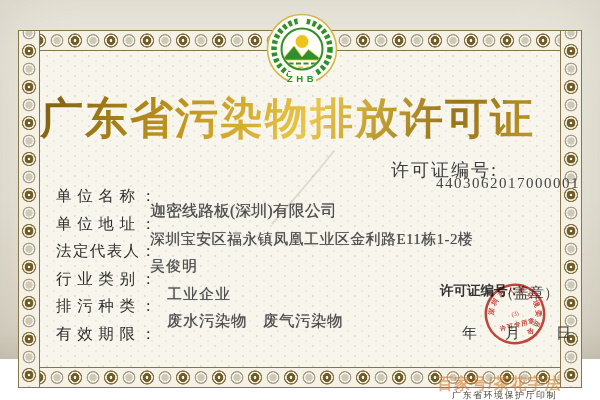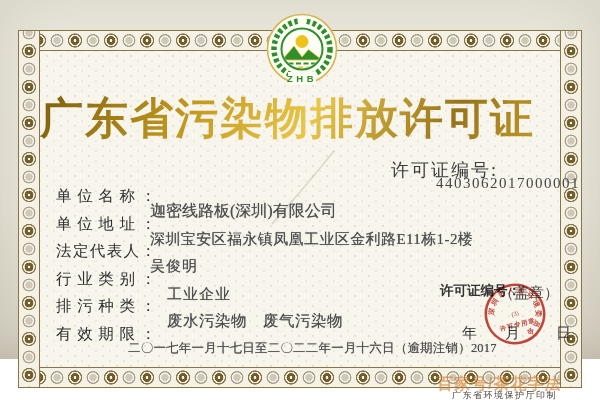--- a/index.html
+++ b/index.html
@@ -146,21 +146,20 @@
       <span>期</span>
       <span>限</span>
       <span>：</span>
     </div>
 
   <div class="fvalue v0">迦密线路板(深圳)有限公司</div>
   <div class="fvalue v1">深圳宝安区福永镇凤凰工业区金利路E11栋1-2楼</div>
   <div class="fvalue v2">吴俊明</div>
   <div class="fvalue v4">废水污染物　废气污染物</div>
   <div class="fvalue v3">工业企业</div>
-  <div class="fvalue v5">二〇一七年一月十七日至二〇二二年一月十六日（逾期注销）2017</div>
 
   <div class="issuer-label">许可证编号：</div>
   <div class="stamp-hint">（盖章）</div>
   <div class="ymd ymd-y">年</div>
   <div class="ymd ymd-m">月</div>
   <div class="ymd ymd-d">日</div>
 
   <svg class="seal" viewBox="0 0 70 70">
     <g transform="rotate(-14 35 35)">
       <circle cx="35" cy="35" r="30" fill="none" stroke="#c0392e" stroke-width="2.6"></circle>

